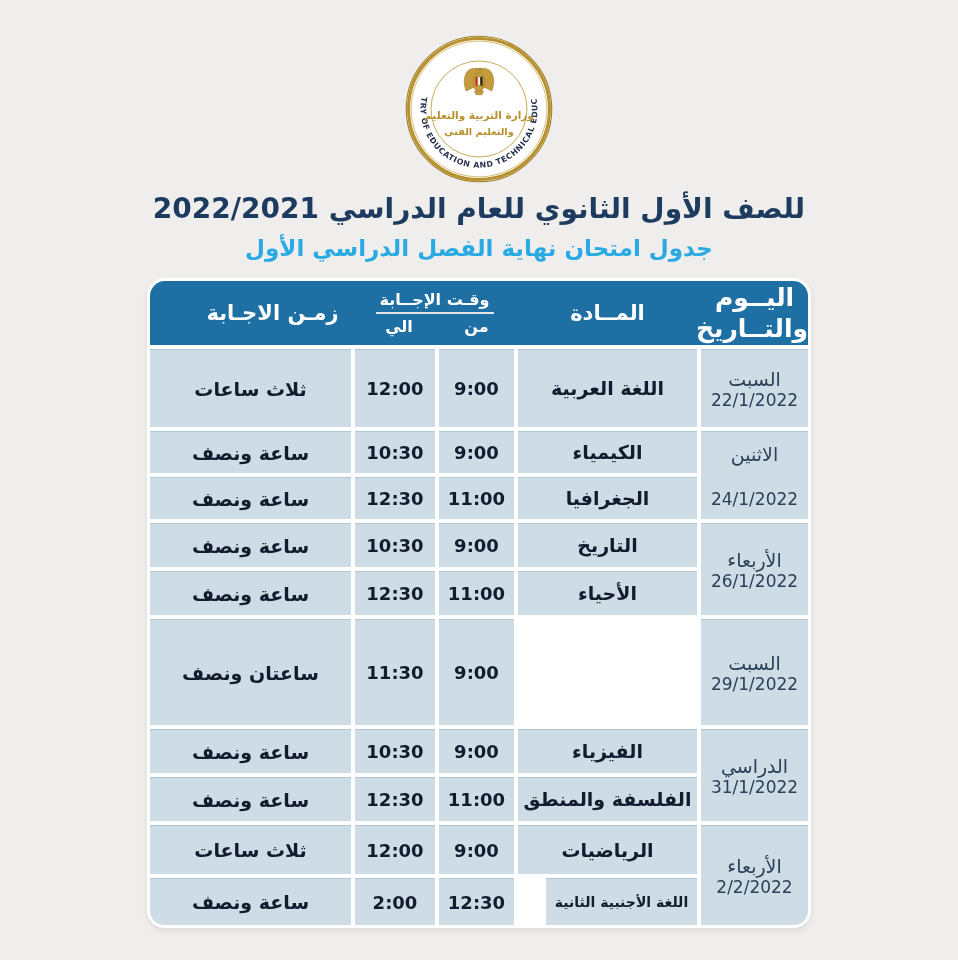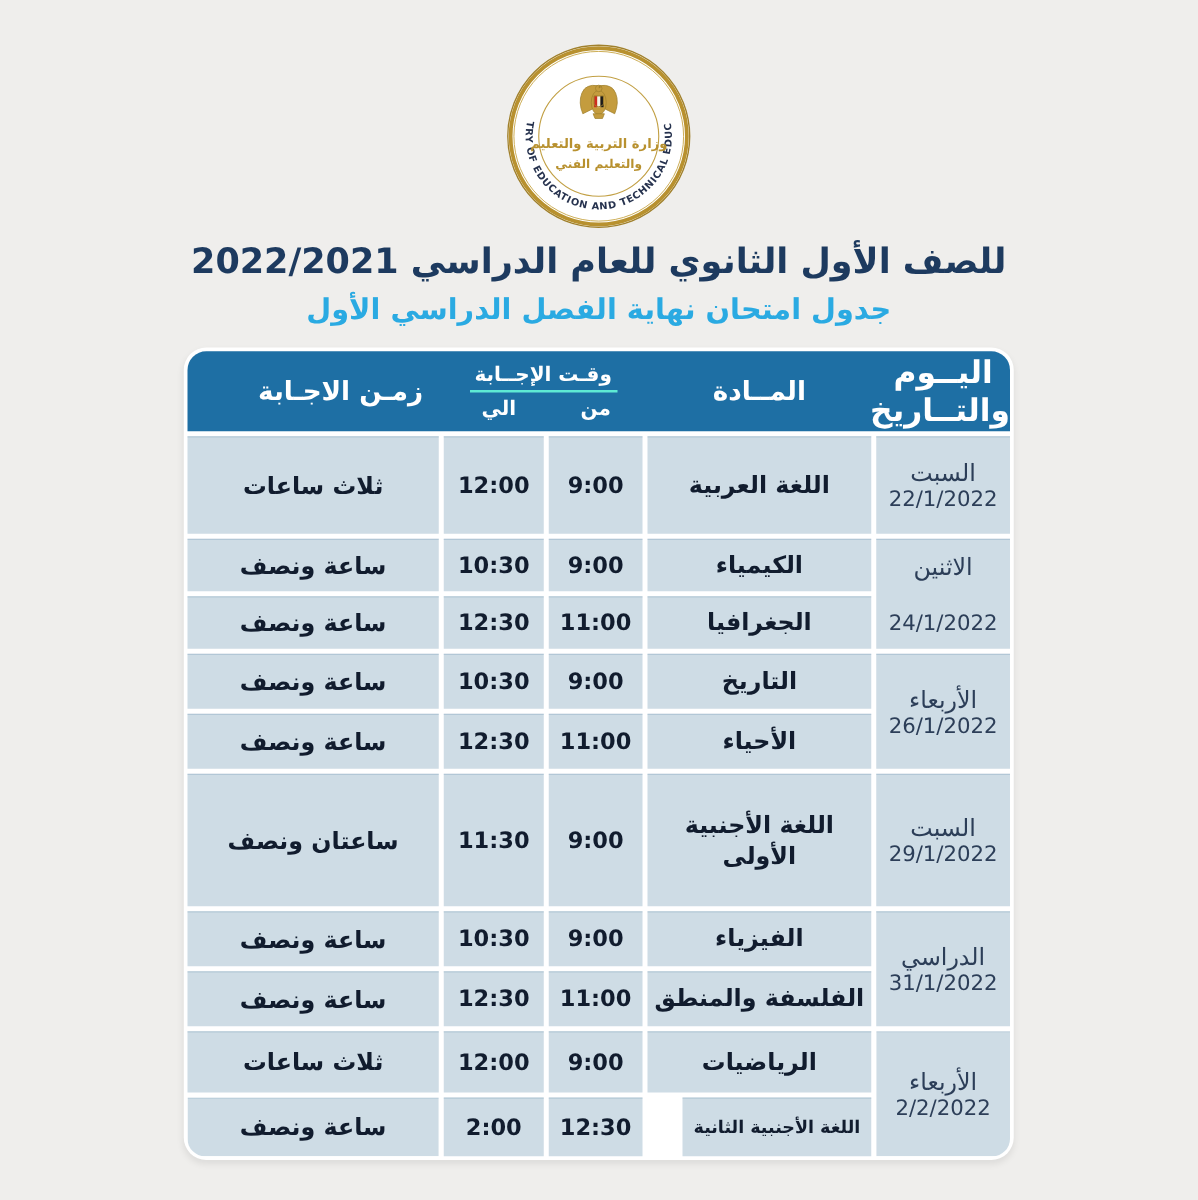--- a/index.html
+++ b/index.html
@@ -46,21 +46,21 @@
     height: 64px;
     color: #ffffff;
   }
   .h-cell { text-align: center; font-weight: 700; }
   .h-day { font-size: 25px; line-height: 1.25; }
   .h-subject { font-size: 21px; }
   .h-duration { font-size: 21px; margin-left: 44px; }
   .h-time { grid-column: 3 / 5; display: flex; flex-direction: column; align-items: center; }
   .h-time-title {
     font-size: 16px; font-weight: 700;
-    border-bottom: 2px solid #5eead4;
+    border-bottom: 2px solid #e5e5e5;
     padding: 0 4px 3px 4px;
     margin-bottom: 3px;
   }
   .h-fromto {
     direction: rtl;
     display: grid; grid-template-columns: 75px 80px;
     width: 100%; font-size: 16px; font-weight: 700;
   }
   .h-fromto span { text-align: center; }
 
@@ -180,21 +180,20 @@
         <div class="cell to-cell" style="grid-area: 4 / 4;">10:30</div>
         <div class="cell duration-cell" style="grid-area: 4 / 5;">ساعة ونصف</div>
         <div class="cell subject-cell" style="grid-area: 5 / 2;">الأحياء</div>
         <div class="cell from-cell" style="grid-area: 5 / 3;">11:00</div>
         <div class="cell to-cell" style="grid-area: 5 / 4;">12:30</div>
         <div class="cell duration-cell" style="grid-area: 5 / 5;">ساعة ونصف</div>
         <div class="cell day-cell" style="grid-area: 6 / 1 / span 1;">
           <div class="day-name">السبت</div>
           <div class="day-date">29/1/2022</div>
         </div>
-        <div class="cell subject-cell" style="grid-area: 6 / 2;">اللغة الأجنبية الأولى</div>
         <div class="cell from-cell" style="grid-area: 6 / 3;">9:00</div>
         <div class="cell to-cell" style="grid-area: 6 / 4;">11:30</div>
         <div class="cell duration-cell" style="grid-area: 6 / 5;">ساعتان ونصف</div>
         <div class="cell day-cell" style="grid-area: 7 / 1 / span 2;">
           <div class="day-name">الدراسي</div>
           <div class="day-date">31/1/2022</div>
         </div>
         <div class="cell subject-cell" style="grid-area: 7 / 2;">الفيزياء</div>
         <div class="cell from-cell" style="grid-area: 7 / 3;">9:00</div>
         <div class="cell to-cell" style="grid-area: 7 / 4;">10:30</div>

